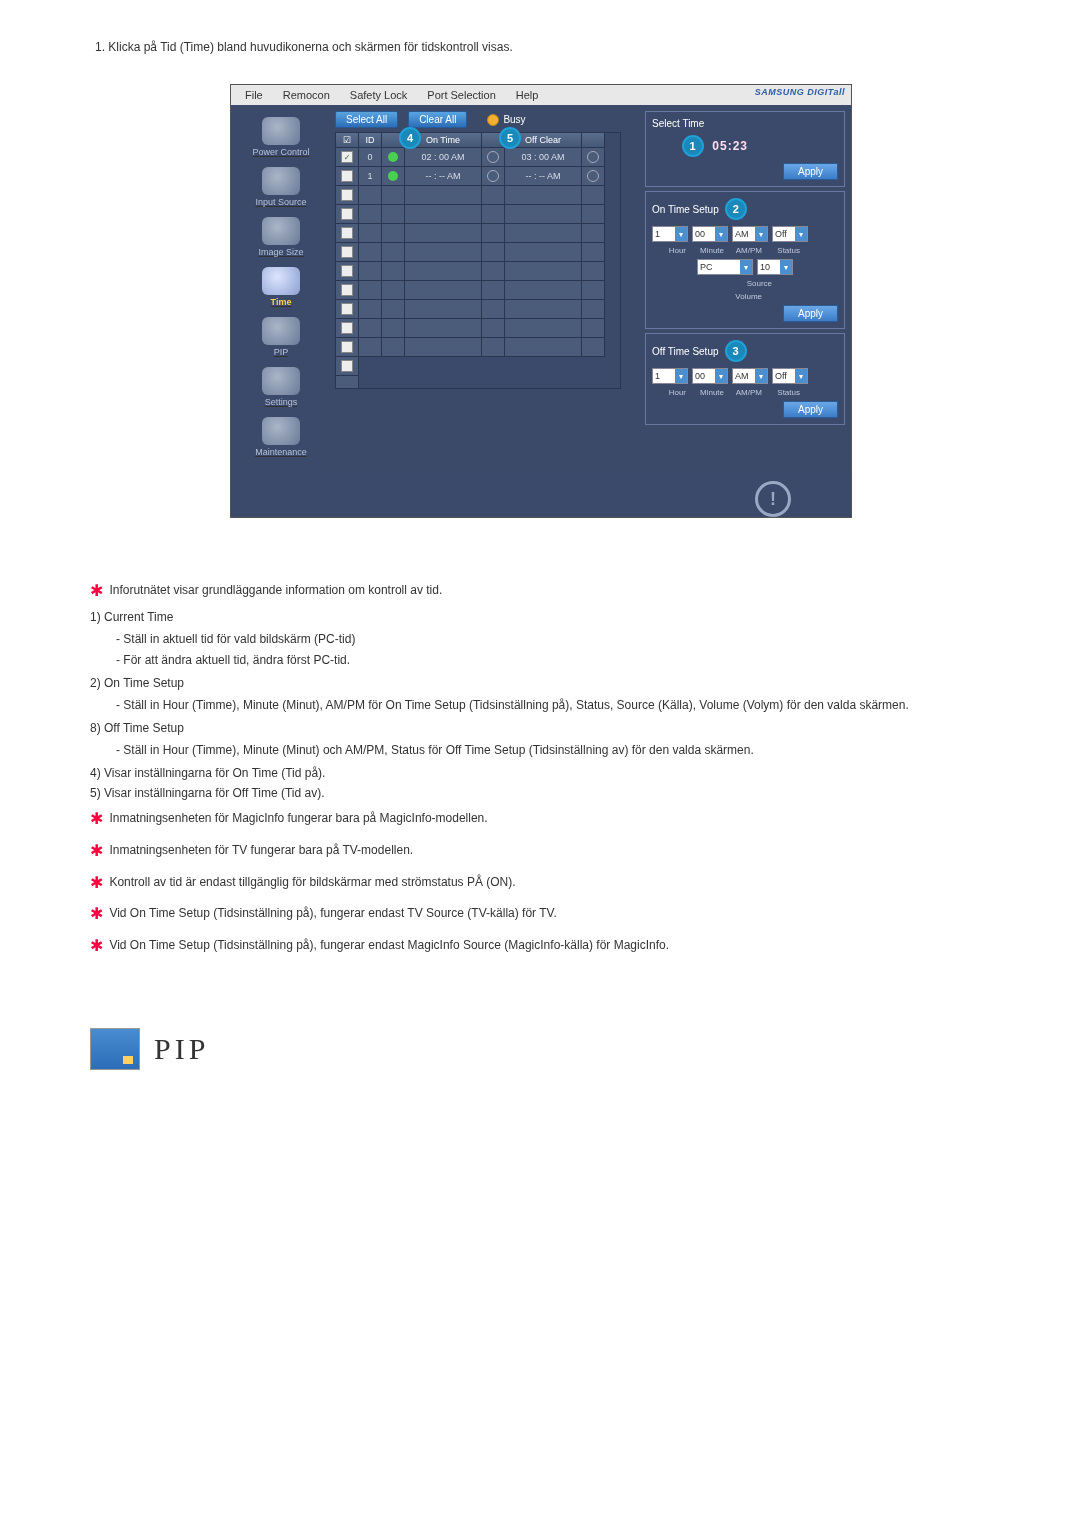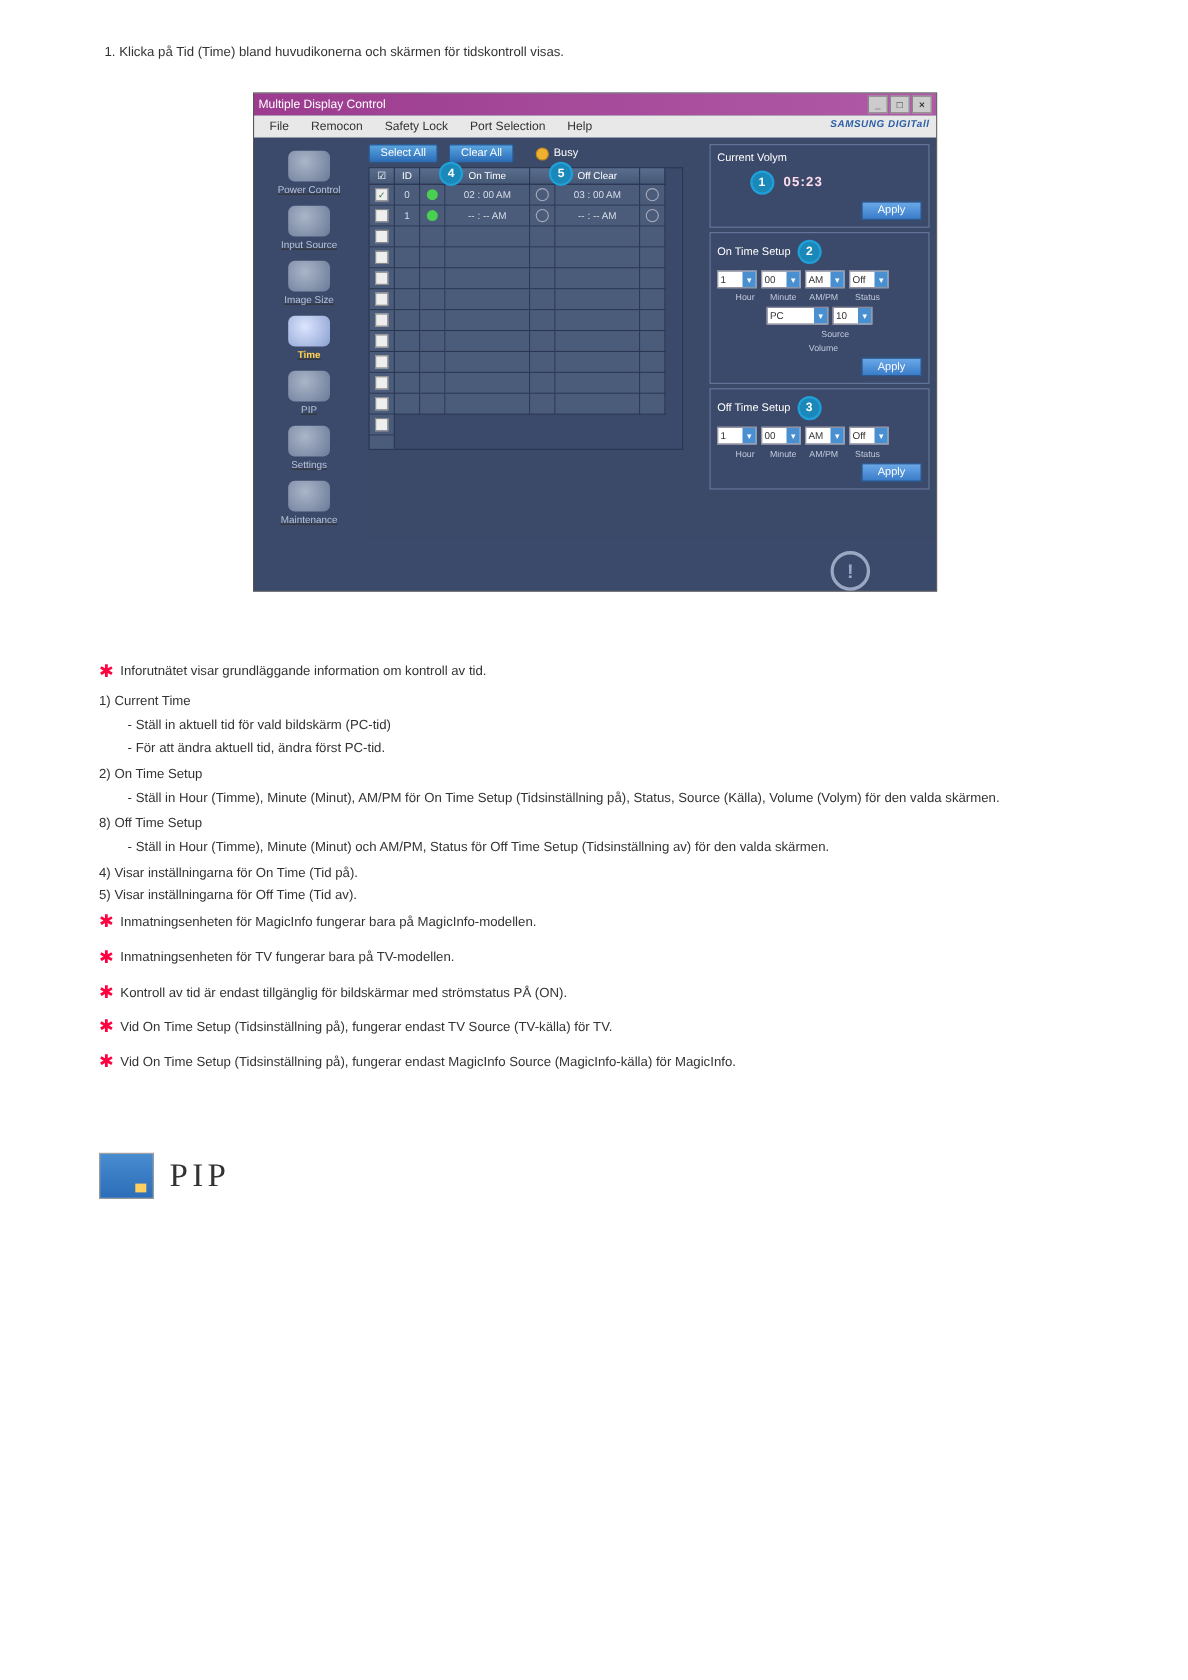--- a/index.html
+++ b/index.html
@@ -174,28 +174,20 @@
   }
   .pip-text{font-size:30px;font-family:Georgia,'Times New Roman',serif;letter-spacing:4px;color:#333;}
 </style>
 </head>
 <body>
 
 <div class="intro">1.  Klicka på Tid (Time) bland huvudikonerna och skärmen för tidskontroll visas.</div>
 
 <div class="screenshot-wrap">
   <div class="mdc-window">
-    <div class="titlebar">
-      <span>Multiple Display Control</span>
-      <div class="wctl">
-        <div class="wbtn">_</div>
-        <div class="wbtn">□</div>
-        <div class="wbtn">×</div>
-      </div>
-    </div>
     <div class="menubar">
       <div class="mi">File</div>
       <div class="mi">Remocon</div>
       <div class="mi">Safety Lock</div>
       <div class="mi">Port Selection</div>
       <div class="mi">Help</div>
       <div class="brand">SAMSUNG DIGITall</div>
     </div>
     <div class="app-body">
 
@@ -400,21 +392,21 @@
                   </w-chk>
                 </div>
 
             </div>
           </div>
         </div>
 
         <div class="right-panel">
           <div class="panel-block">
             <div class="panel-title">
-              <span>Current Volym</span>
+              <span>Select Time</span>
             </div>
             <div class="curr-time">
               <span class="numcircle">1</span>
               <span>05:23</span>
             </div>
             <div style="text-align:right;">
                 <span class="apply-btn">Apply</span>
               </div>
             <div style="clear:both;"></div>
           </div>

